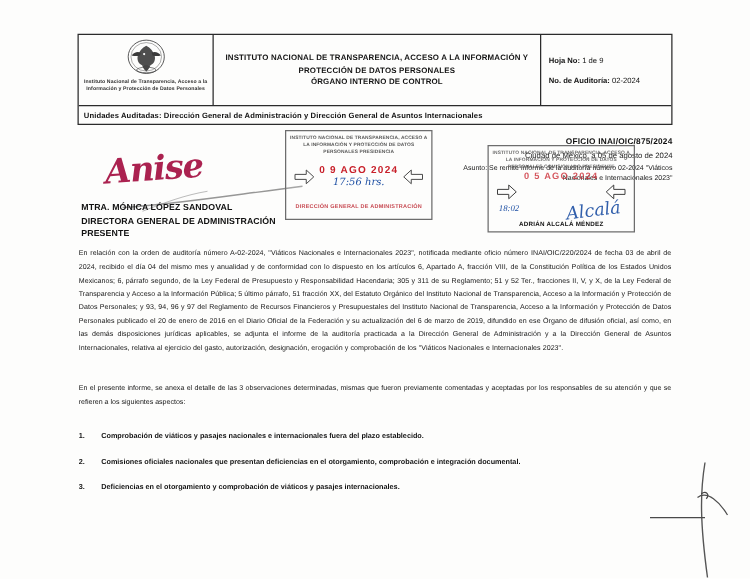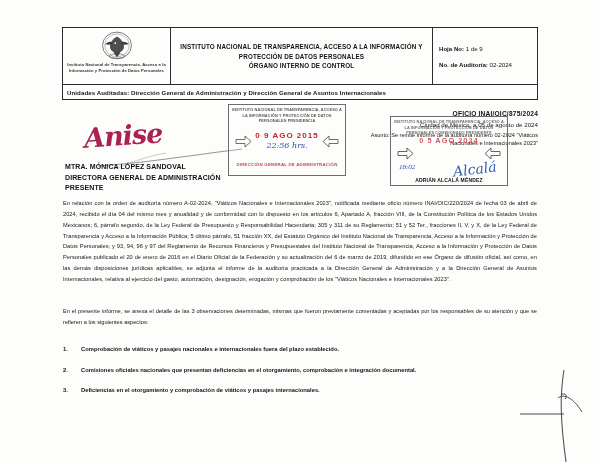--- a/index.html
+++ b/index.html
@@ -226,22 +226,22 @@
   </div>
 
   <div class="stamp stamp-left">
     <div class="s-head">INSTITUTO NACIONAL DE TRANSPARENCIA, ACCESO A LA INFORMACIÓN Y PROTECCIÓN DE DATOS PERSONALES PRESIDENCIA</div>
     <svg class="arrow-r" viewBox="0 0 34 26">
       <path d="M2 9 H20 V2 L32 13 L20 24 V17 H2 Z" fill="none" stroke="#4a4a4a" stroke-width="1.6"></path>
     </svg>
     <svg class="arrow-l" viewBox="0 0 34 26">
       <path d="M32 9 H14 V2 L2 13 L14 24 V17 H32 Z" fill="none" stroke="#4a4a4a" stroke-width="1.6"></path>
     </svg>
-    <div class="s-date">0 9 AGO 2015</div>
-    <div class="s-time">22:56 hrs.</div>
+    <div class="s-date">0 9 AGO 2024</div>
+    <div class="s-time">17:56 hrs.</div>
     <div class="s-foot">DIRECCIÓN GENERAL DE ADMINISTRACIÓN</div>
   </div>
 
   <div class="stamp stamp-right">
     <div class="s-head">INSTITUTO NACIONAL DE TRANSPARENCIA, ACCESO A LA INFORMACIÓN Y PROTECCIÓN DE DATOS PERSONALES COMISIONADO PRESIDENTE</div>
     <svg class="arrow-r" viewBox="0 0 34 26">
       <path d="M2 9 H20 V2 L32 13 L20 24 V17 H2 Z" fill="none" stroke="#3f3f3f" stroke-width="1.6"></path>
     </svg>
     <svg class="arrow-l" viewBox="0 0 34 26">
       <path d="M32 9 H14 V2 L2 13 L14 24 V17 H32 Z" fill="none" stroke="#3f3f3f" stroke-width="1.6"></path>

